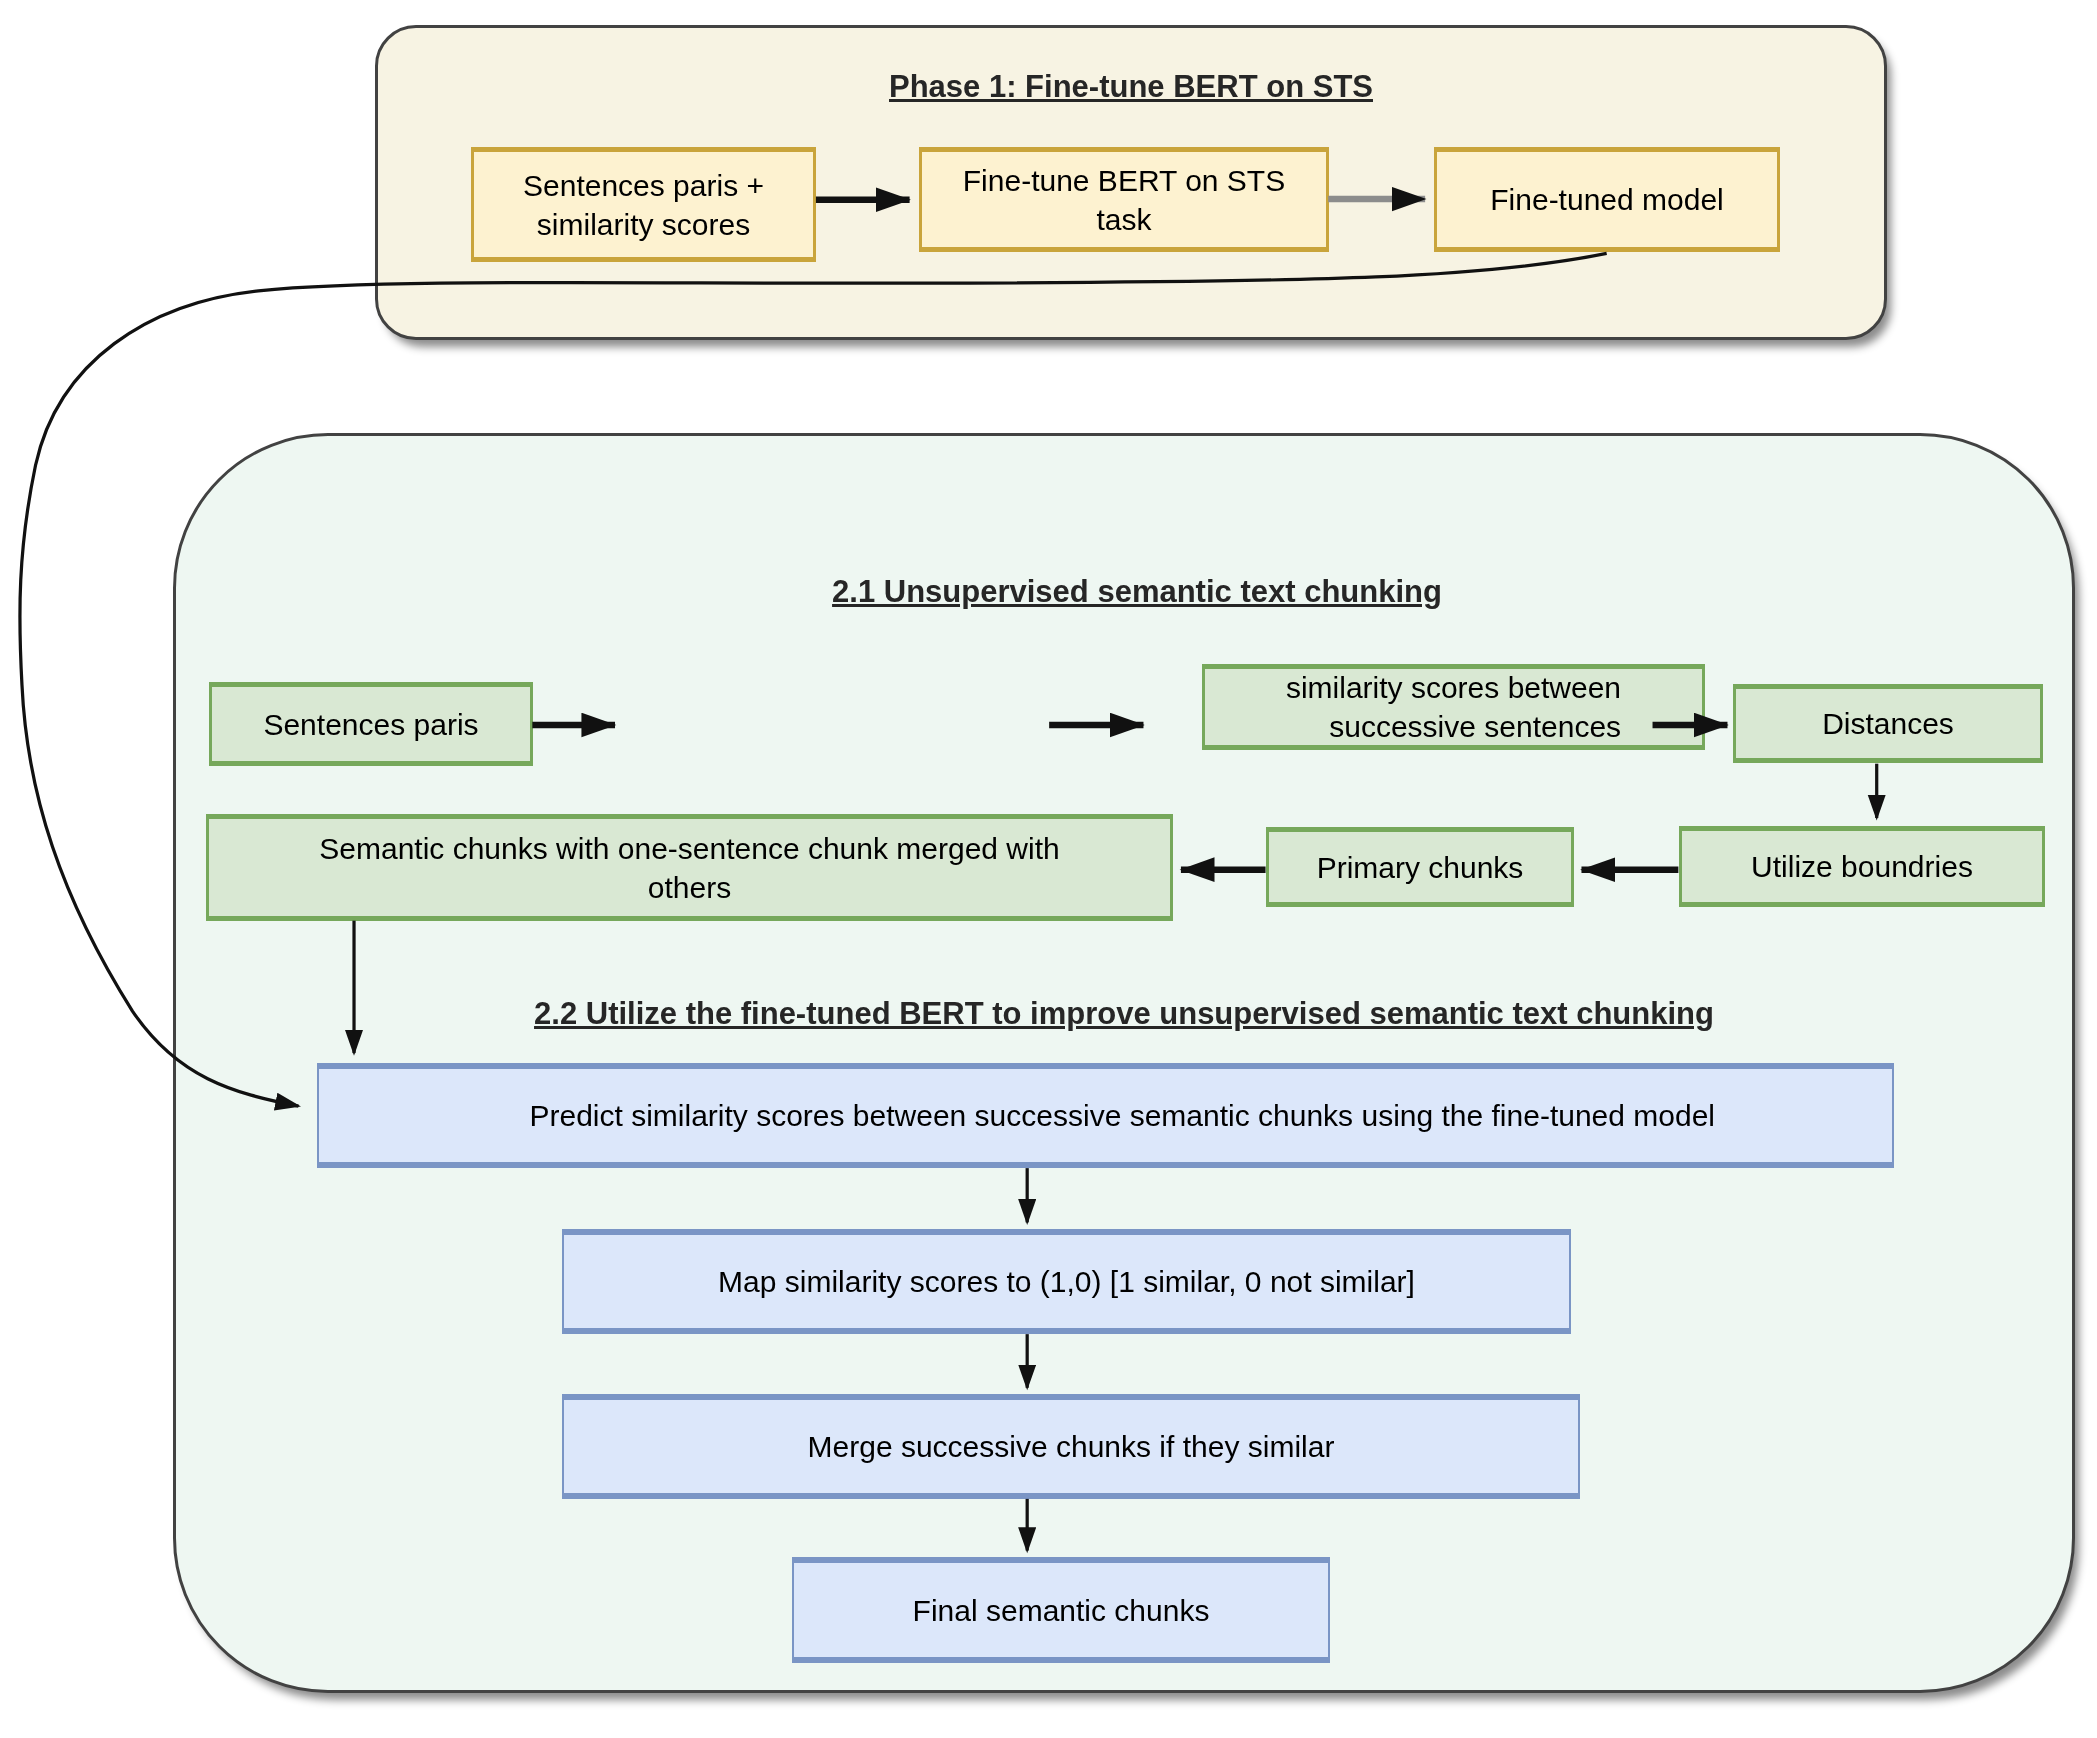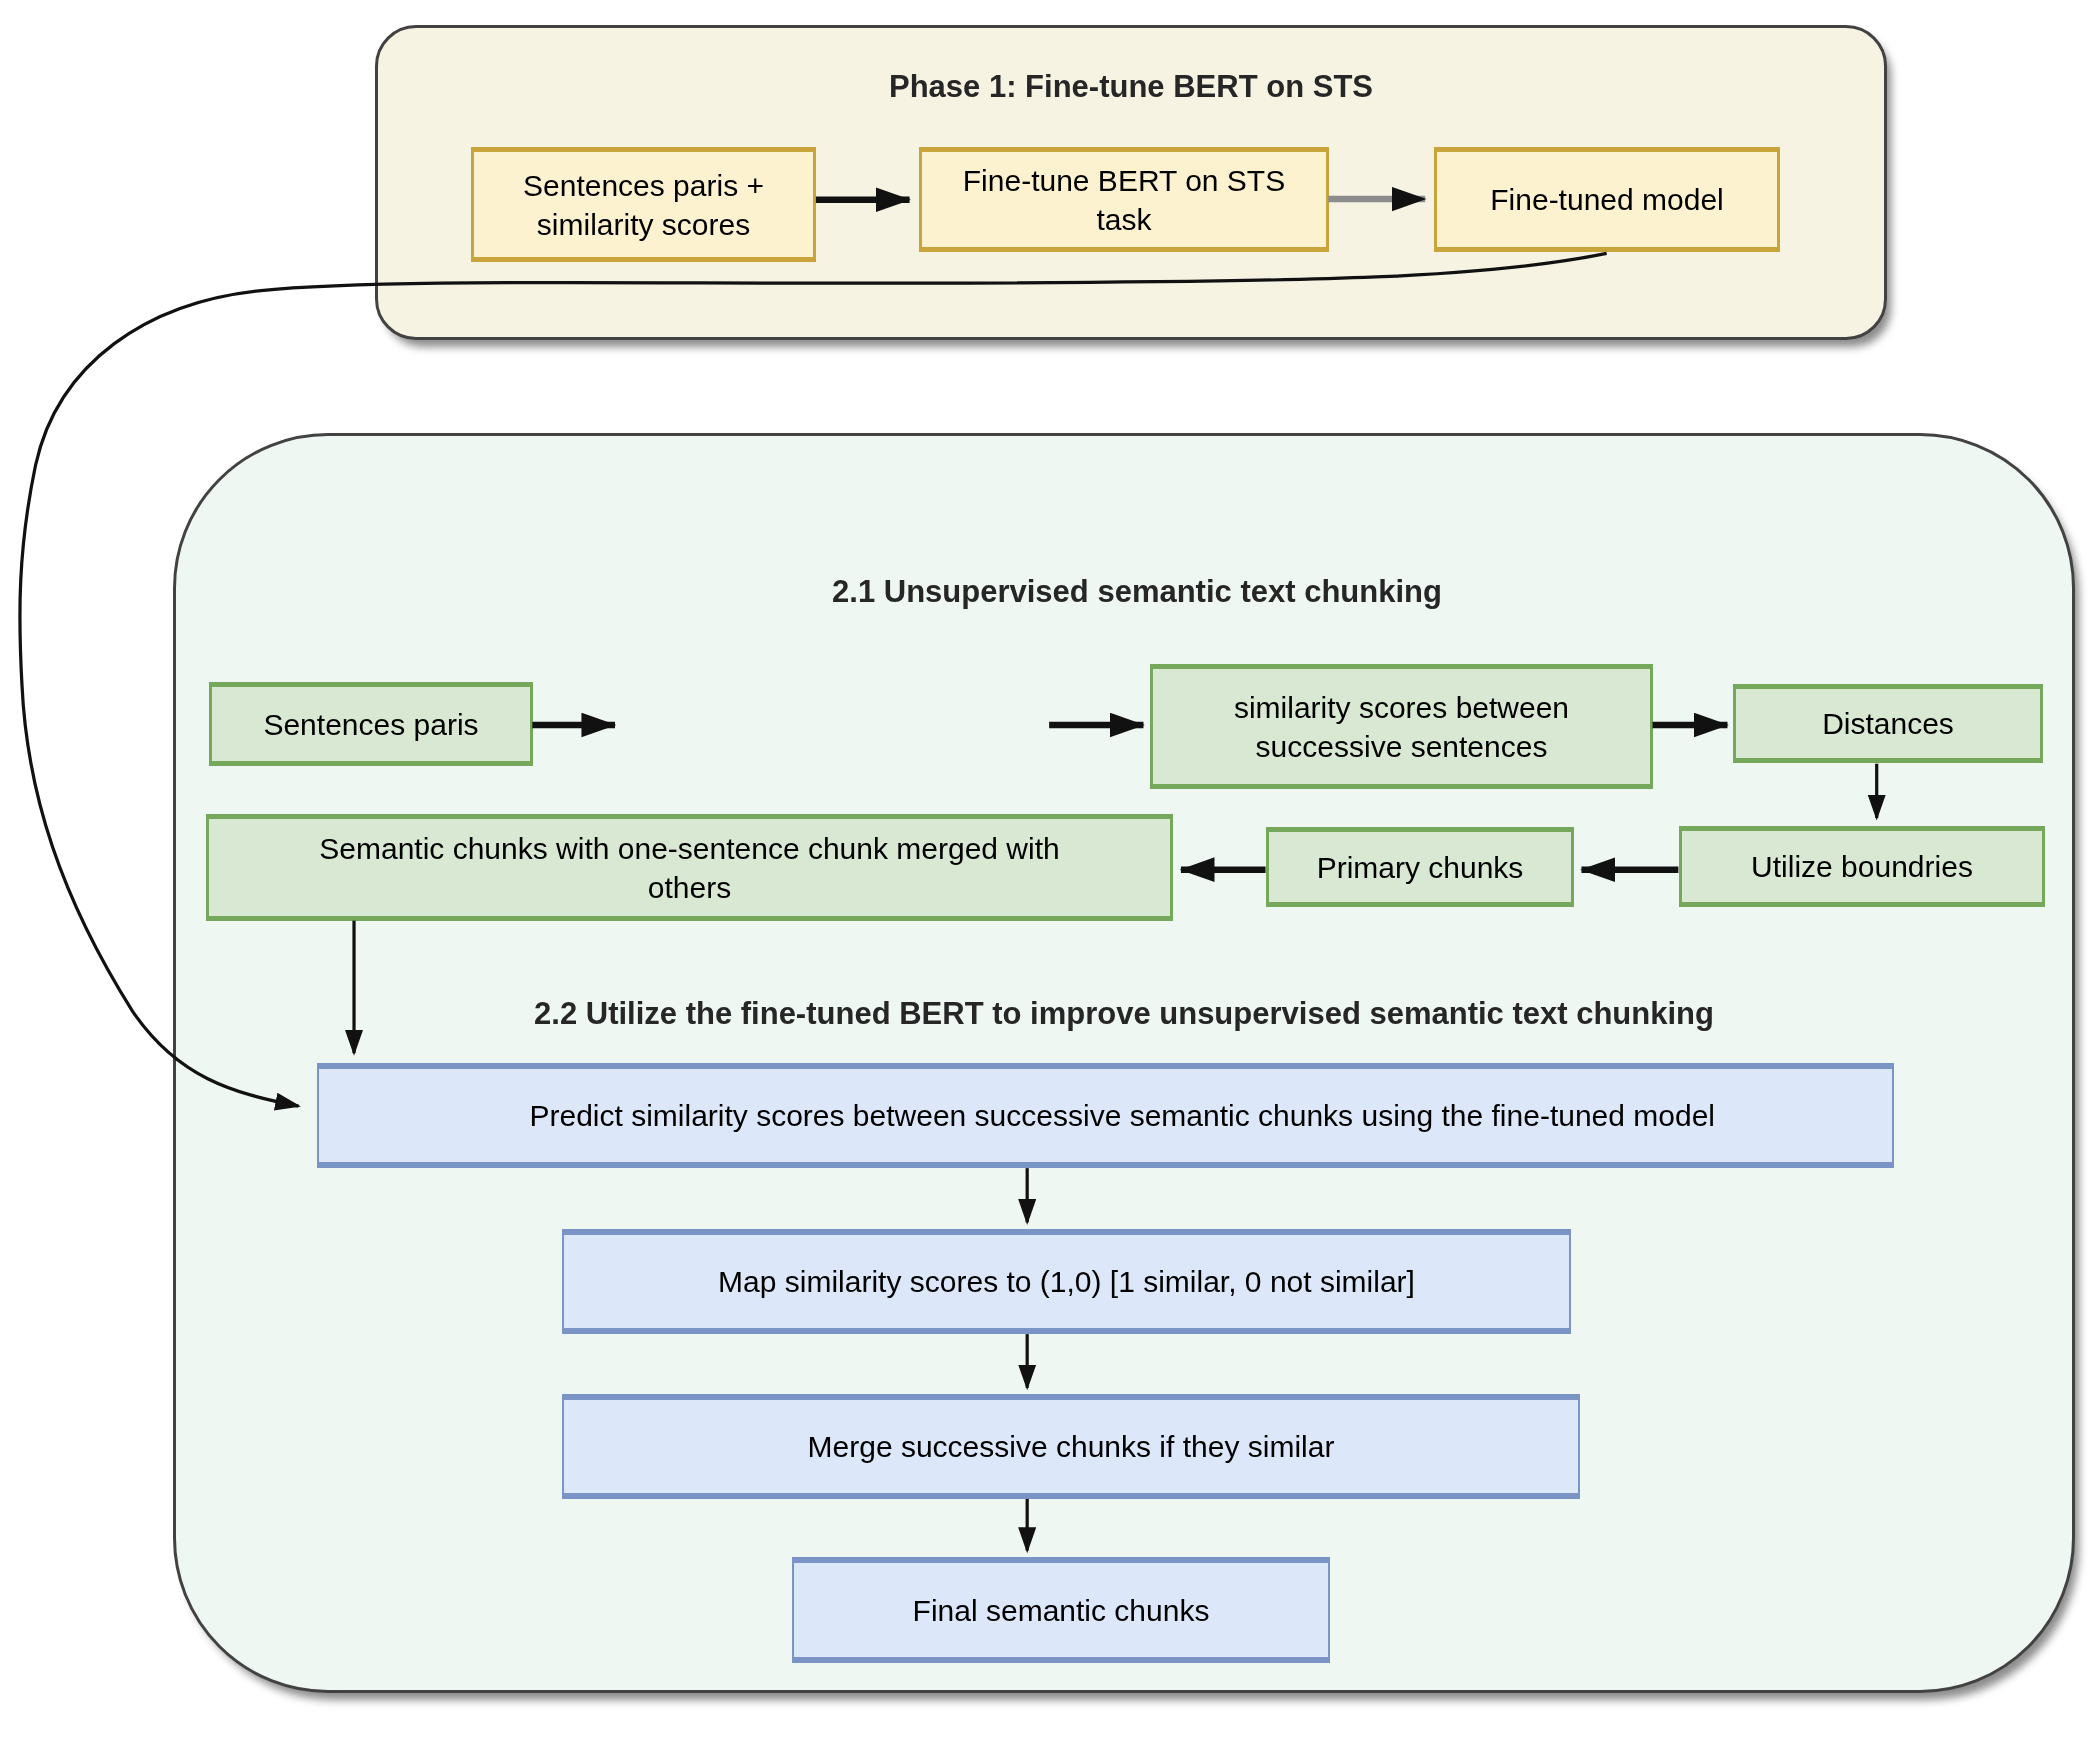--- a/index.html
+++ b/index.html
@@ -11,21 +11,21 @@
   .phase1 {
     left:375px; top:24.6px; width:1512px; height:315px; border-radius:41px;
     background:#f7f3e3; box-shadow:6.5px 9px 9px -2.6px rgba(0,0,0,0.45);
   }
   .phase2 {
     left:173px; top:433px; width:1902px; height:1260px; border-radius:155px;
     background:#eef7f2; box-shadow:6.5px 9px 9px -2.6px rgba(0,0,0,0.45);
   }
   .heading {
     position:absolute; text-align:center; font-weight:bold; color:#262626;
-    font-size:31px; line-height:1.2; z-index:2;
+    font-size:31px; line-height:1.2; z-index:2;text-decoration:underline;
   }
   #p1-title { left:375px; top:68px; width:1512px; }
   #p2-title { left:173px; top:483px; width:1902px; }
   #s21-title { left:173px; top:573px; width:1902px;padding-left:13px; }
   #s22-title { left:173px; top:995px; width:1902px; }
   .node {
     position:absolute; box-sizing:border-box; z-index:2;
     display:flex; align-items:center; justify-content:center;
     text-align:center; white-space:pre-line; color:#000000;
     font-size:30px; line-height:1.3; padding:2.6px 6.5px;
@@ -33,21 +33,21 @@
   .yellow { background:#fdf2d0; border-style:solid; border-color:#c9a43b; border-width:5.2px 3.2px; }
   .green  { background:#d9e8d3; border-style:solid; border-color:#76a85b; border-width:5.8px 3.2px; }
   .blue   { background:#dce7fa; border-style:solid; border-color:#7a95c5; border-width:6.5px 2.6px; }
 
   #y1 { left:471px;  top:147px;  width:345px;  height:115px; }
   #y2 { left:919px; top:147px;  width:410px;  height:105px; }
   #y3 { left:1434px; top:147px;  width:346px;  height:105px; }
 
   #g1 { left:209px;  top:682px; width:324px;  height:84px; }
   #g2 { left:620px;  top:684px; width:429px;  height:80px; }
-  #g3 { left:1150px; top:664px; width:503px;  height:125px; }
+  #g3 { left:1202px; top:664px; width:503px;  height:86px;text-align:right; }
   #g4 { left:1733px; top:684px; width:310px;  height:79px; }
   #g5 { left:206px;  top:814px; width:967px; height:107px; }
   #g6 { left:1266px; top:827px; width:308px;  height:80px; }
   #g7 { left:1679px; top:826px; width:366px;  height:81px; }
 
   #b1 { left:317px;  top:1063px; width:1577px; height:105px;padding-left:40px; }
   #b2 { left:562px;  top:1229px; width:1009px; height:105px; }
   #b3 { left:562px;  top:1394px; width:1018px; height:105px; }
   #b4 { left:792px; top:1557px; width:538px;  height:106px; }
 

